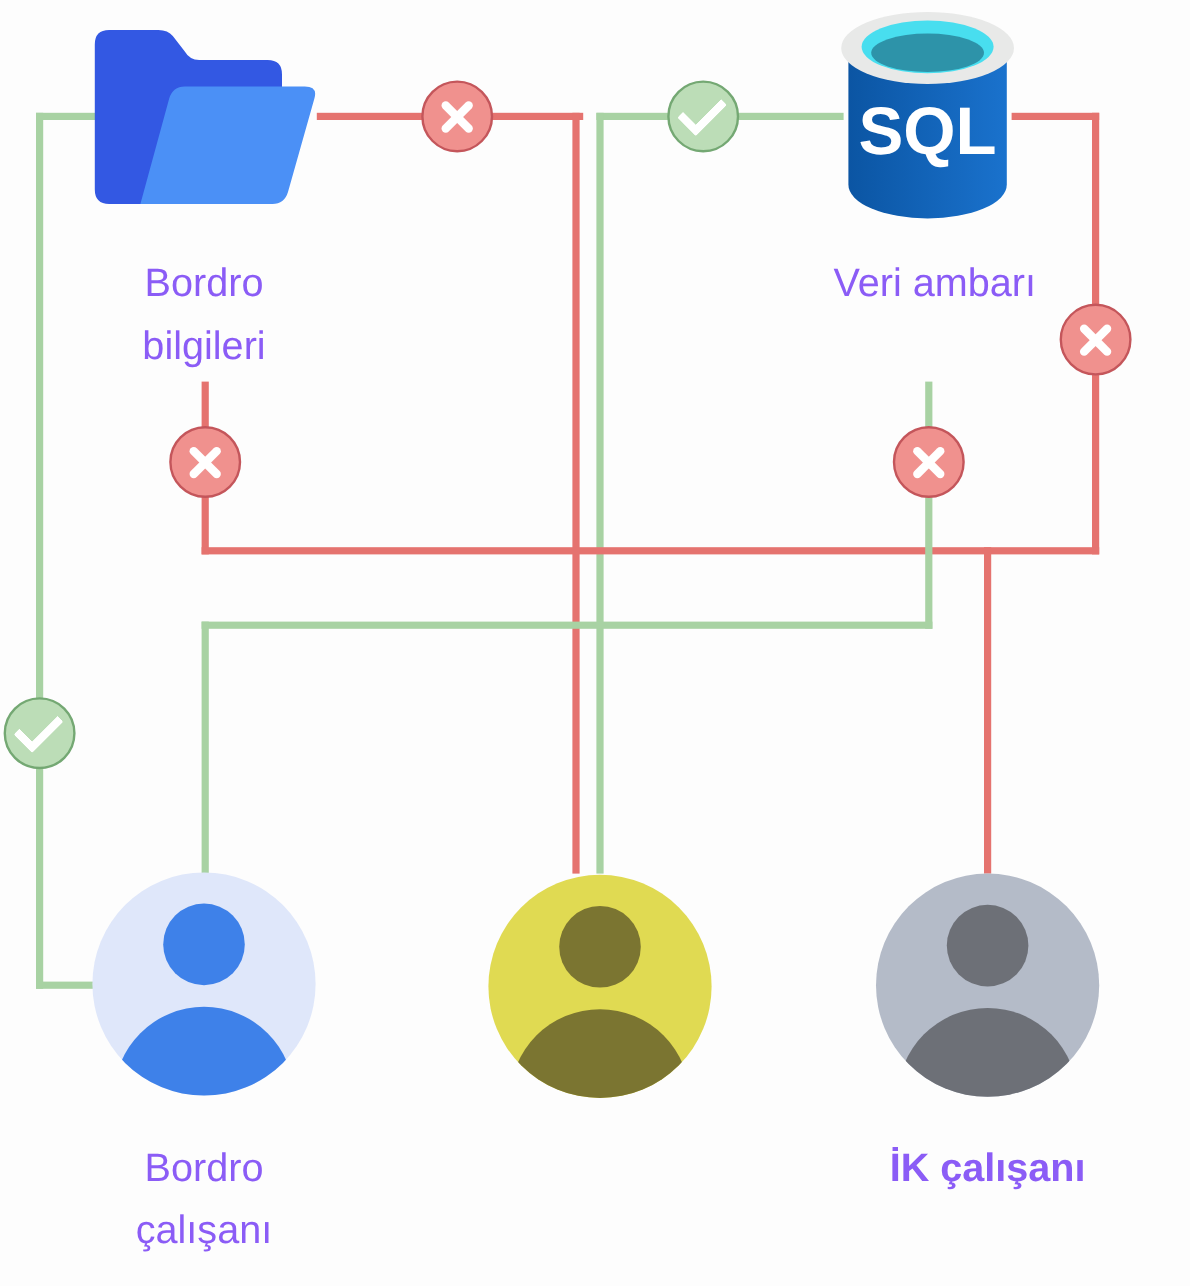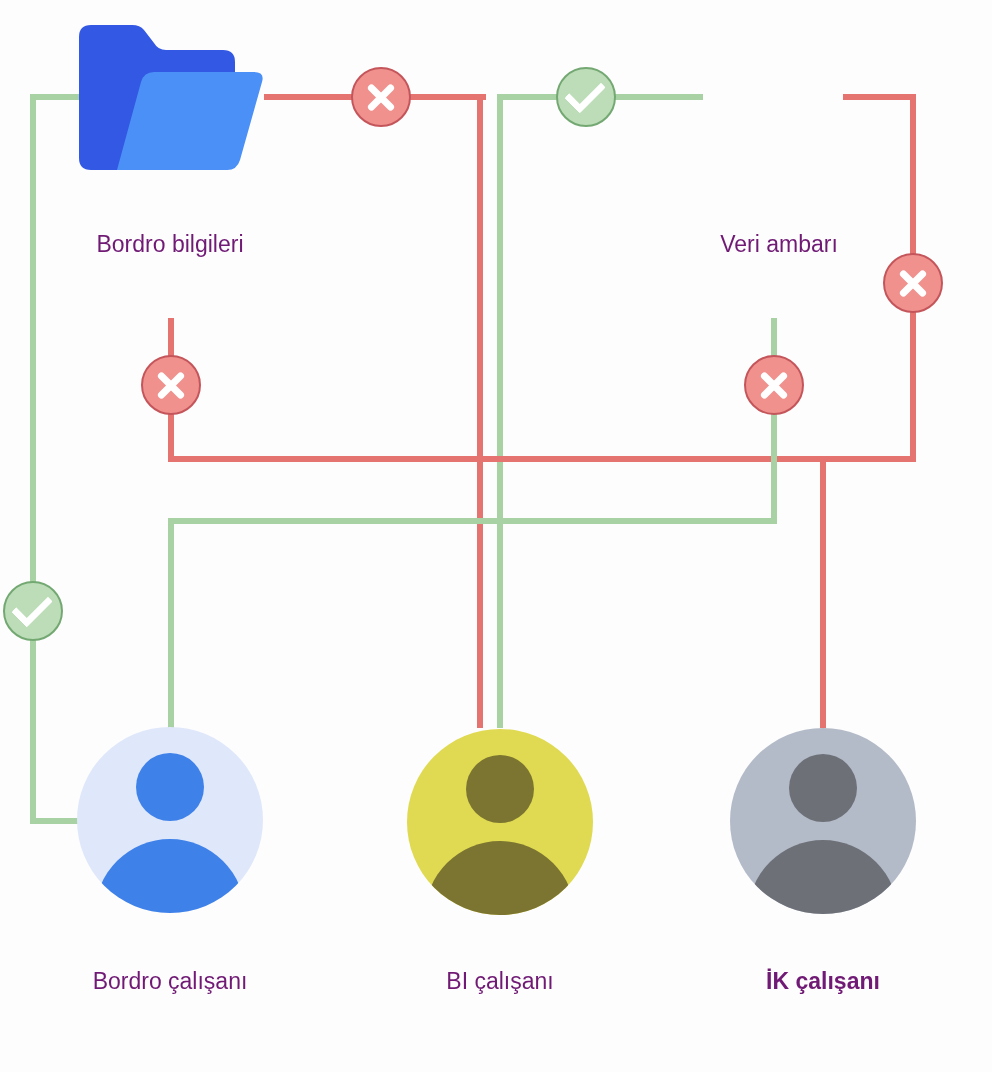--- a/index.html
+++ b/index.html
@@ -41,21 +41,21 @@
   .avatar .shoulders{position:absolute;left:50%;top:112px;width:150px;height:150px;margin-left:-75px;border-radius:50%;}
   .avatar.finance{background:#dfe7fa;}
   .avatar.finance .head,.avatar.finance .shoulders{background:#3e81e9;}
   .avatar.bi{background:#e0da52;}
   .avatar.bi .head,.avatar.bi .shoulders{background:#7b7531;}
   .avatar.hr{background:#b4bbc8;}
   .avatar.hr .head,.avatar.hr .shoulders{background:#6d7077;}
   
   .lbl{
     position:absolute;width:200px;text-align:center;
-    font-size:23px;line-height:69px;color:#701a75;z-index:3;
+    font-size:33px;line-height:52px;color:#8b5cf6;z-index:3;
   }
   .icon-wrap{position:absolute;z-index:5;}
 </style>
 </head>
 <body>
 
 <div class="canvas">
 
   <div class="seg green h" style="left:30px;top:94px;width:52px;"></div>
   <div class="seg green v" style="left:30px;top:94px;height:730px;"></div>
@@ -96,34 +96,48 @@
     <span class="check"></span>
   </div>
 
   <div class="icon-wrap" style="left:60px;top:0px;width:232px;height:190px;">
     <svg width="232" height="190" viewBox="0 0 232 190">
       <path d="M19,37 Q19,25 31,25 L72,25 Q80,25 84,30 L94,43 Q98,50 106,50 L163,50 Q175,50 175,62 L175,158 Q175,170 163,170 L31,170 Q19,170 19,158 Z" fill="#3358e3"></path>
       <path d="M57,170 L81,82 Q84,72 94,72 L194,72 Q205,72 202,82 L180,160 Q177,170 167,170 Z" fill="#4b90f6"></path>
     </svg>
   </div>
 
+  <div class="icon-wrap" style="left:692px;top:2px;width:162px;height:192px;">
+    <svg width="162" height="192" viewBox="0 0 162 192">
+      <defs>
+        <linearGradient id="sqlg" x1="0" y1="0" x2="1" y2="0">
+          <stop offset="0" stop-color="#0b55a3"></stop>
+          <stop offset="1" stop-color="#1a72cd"></stop>
+        </linearGradient>
+      </defs>
+      <path d="M15,38 V152 A66,28 0 0 0 147,152 V38 Z" fill="url(#sqlg)"></path>
+      <ellipse cx="81" cy="38" rx="72" ry="30" fill="#e8e9e8"></ellipse>
+      <ellipse cx="81" cy="37" rx="55" ry="22" fill="#48deef"></ellipse>
+      <ellipse cx="81" cy="42" rx="47" ry="16" fill="#2d93a9"></ellipse>
+      <text x="81" y="126" text-anchor="middle" font-family="Liberation Sans, sans-serif" font-size="56" font-weight="bold" fill="#ffffff">SQL</text>
+    </svg>
+  </div>
 
   <div class="lbl" style="left:70px;top:210px;">Bordro bilgileri</div>
   <div class="lbl" style="left:679px;top:210px;">Veri ambarı</div>
 
   <div class="avatar finance" style="left:77px;top:727px;">
     <div class="head"></div>
     <div class="shoulders"></div>
   </div>
   <div class="avatar bi" style="left:407px;top:729px;">
     <div class="head"></div>
     <div class="shoulders"></div>
   </div>
   <div class="avatar hr" style="left:730px;top:728px;">
     <div class="head"></div>
     <div class="shoulders"></div>
   </div>
 
   <div class="lbl" style="left:70px;top:947px;">Bordro çalışanı</div>
-  <div class="lbl" style="left:400px;top:947px;">BI çalışanı</div>
   <div class="lbl" style="left:723px;top:947px;font-weight:bold;">İK çalışanı</div>
 
 </div>
 
 </body></html>

